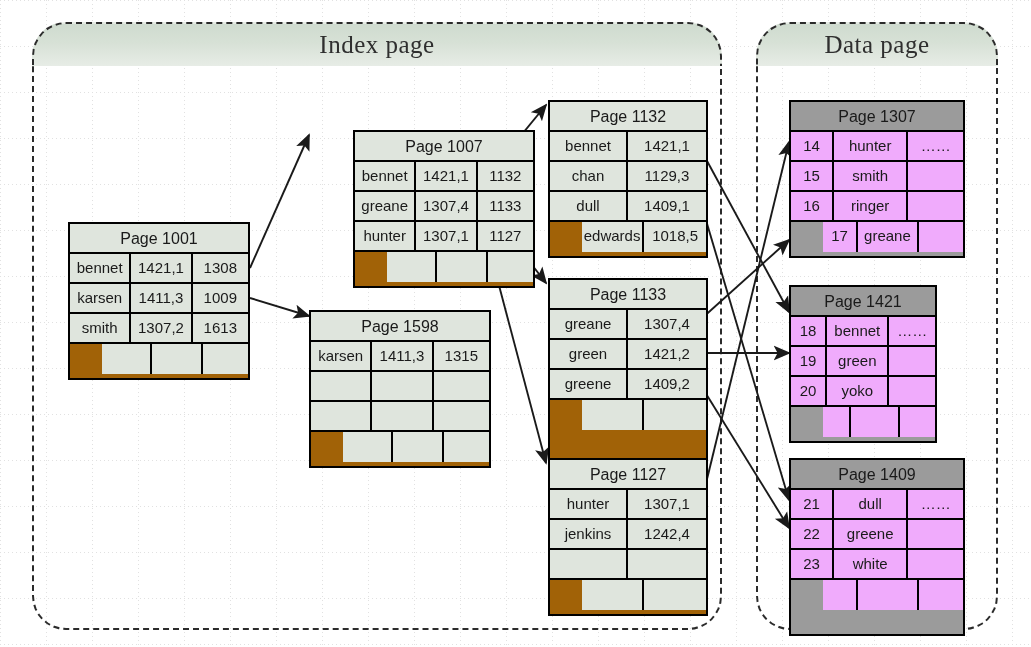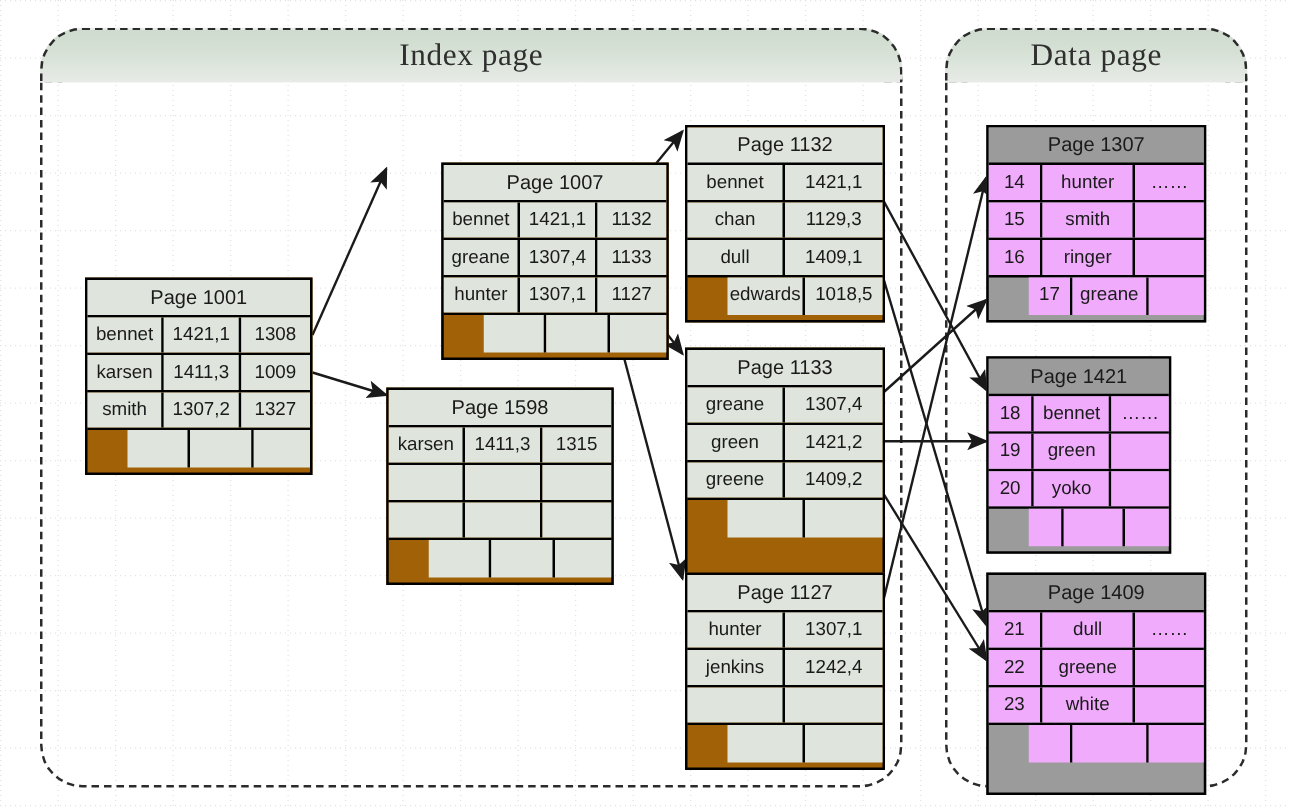--- a/index.html
+++ b/index.html
@@ -201,21 +201,21 @@
       <div class="cell c3c">1308</div>
     </div>
     <div class="row">
       <div class="cell c3a">karsen</div>
       <div class="cell c3b">1411,3</div>
       <div class="cell c3c">1009</div>
     </div>
     <div class="row">
       <div class="cell c3a">smith</div>
       <div class="cell c3b">1307,2</div>
-      <div class="cell c3c">1327</div>
+      <div class="cell c3c">1613</div>
     </div>
     <div class="row">
       <div class="cell c3a"></div>
       <div class="cell c3b"></div>
       <div class="cell c3c"></div>
     </div>
   </div>
 
   <div class="ptable t-index" style="left:309px;top:130px;width:182px;height:158px;margin-left:44px;">
     <div class="hdr">Page 1007</div>

